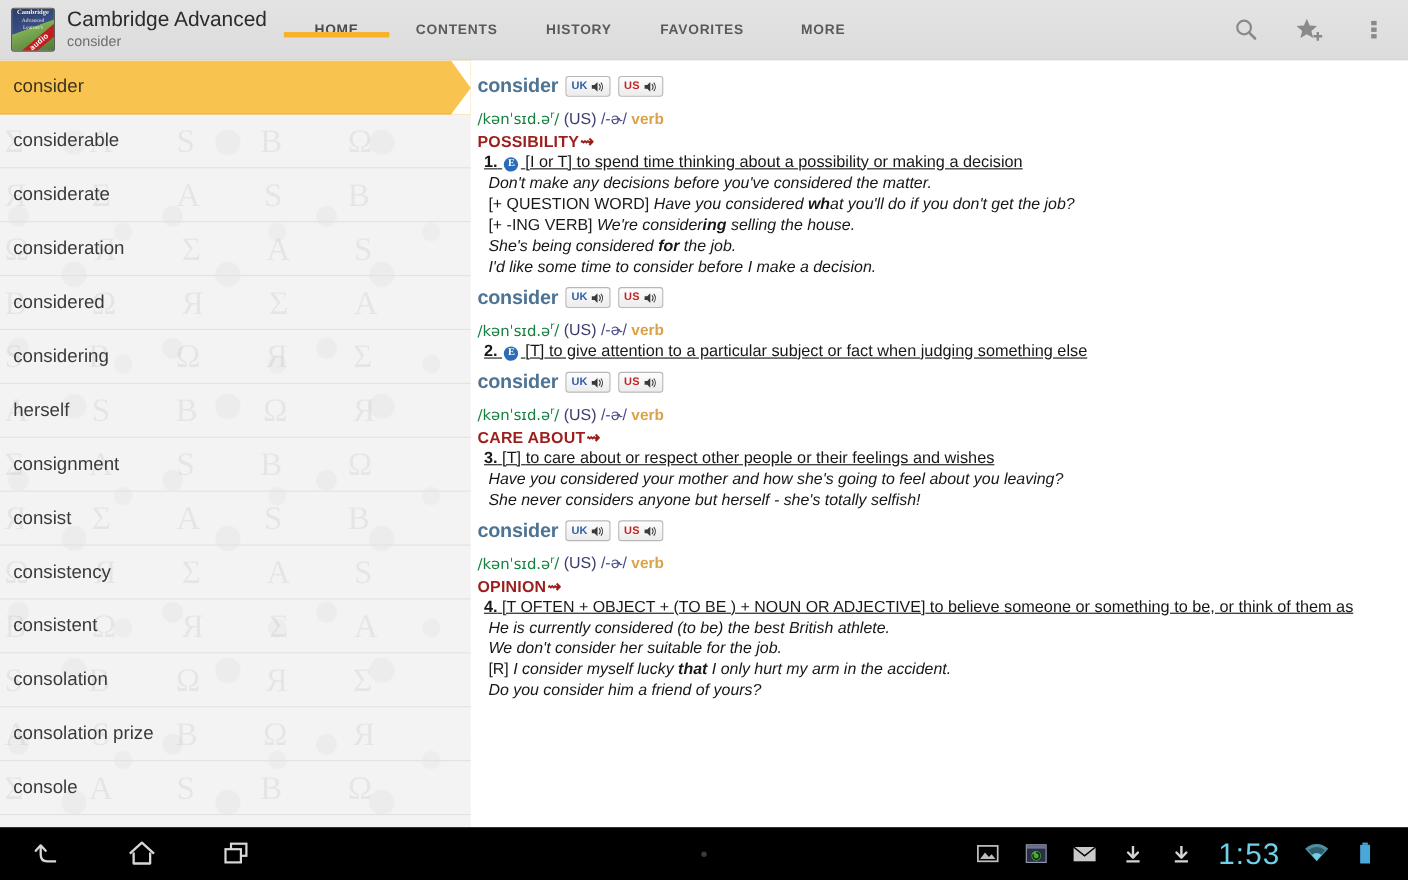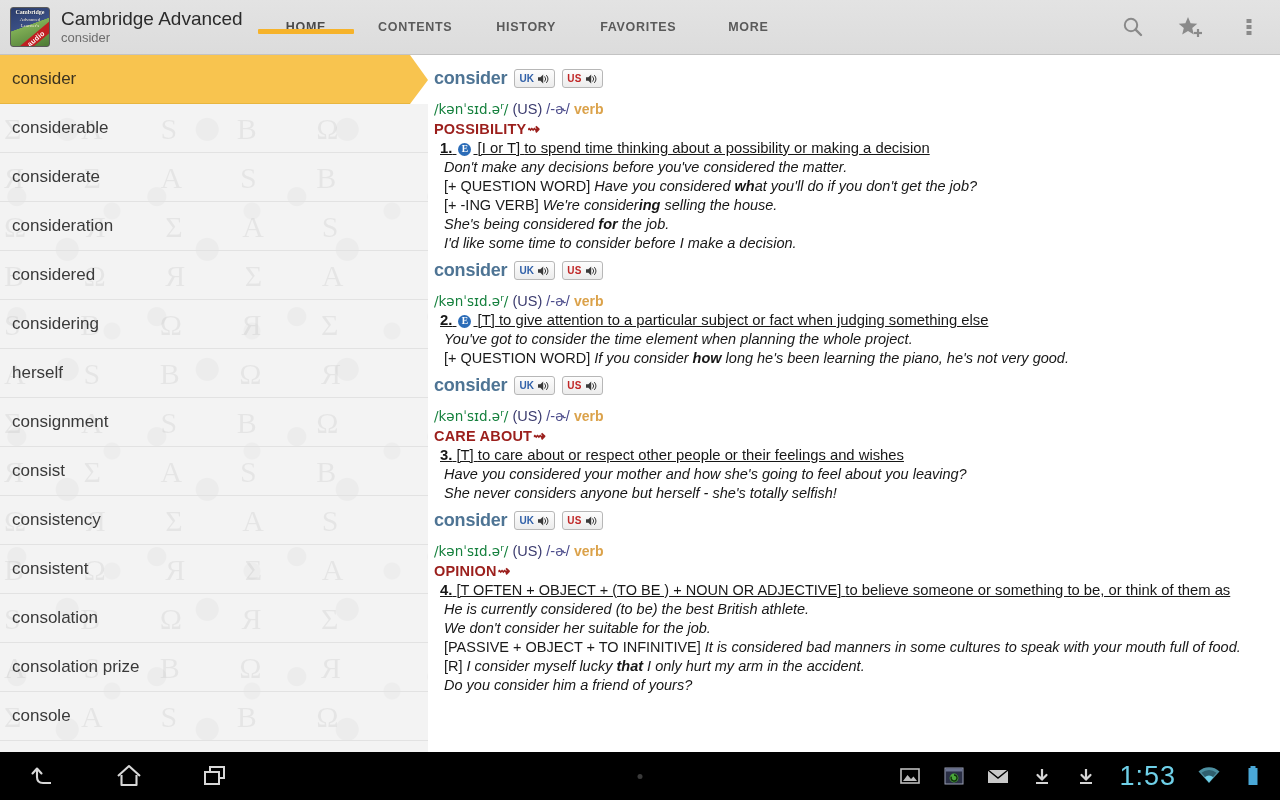--- a/index.html
+++ b/index.html
@@ -161,21 +161,21 @@
     position: absolute; left: 0; bottom: 0; width: 1280px; height: 48px;
     background: #000; display: flex; align-items: center;
   }
   .nav-left { display: flex; align-items: center; gap: 44px; padding-left: 22px; }
   .nav-btn { width: 42px; height: 36px; display: flex; align-items: center; justify-content: center; }
   .nav-center-dot {
     position: absolute; left: 50%; transform: translateX(-50%);
     width: 5px; height: 5px; border-radius: 50%; background: #3a3a3a;
   }
   .nav-right {
-    margin-left: auto; display: flex; align-items: center; gap: 18px; padding-right: 14px;
+    margin-left: auto; display: flex; align-items: center; gap: 18px; padding-right: 26px;
   }
   .stat-icon { width: 26px; height: 26px; display: flex; align-items: center; justify-content: center; }
   .clock { color: #6fd0e8; font-size: 27px; font-weight: 300; letter-spacing: 1px;
            font-family: "Liberation Sans", sans-serif; padding: 0 2px; }
 </style>
 </head>
 <body>
 
 <div id="app">
 
@@ -358,24 +358,20 @@
         <span class="pron-us">(US)</span>
         <span class="pron-sep">/-ɚ/</span>
         <span class="pos">verb</span>
       </div>
       <div class="sense">
         <span class="num">2.</span>
         <span class="badge-e">E</span>
         <span>[T]</span>
         <span>to give attention to a particular subject or fact when judging something else</span>
       </div>
-      <div class="examples">
-        <div class="example"><span>You've got to consider the time element when planning the whole project.</span></div>
-        <div class="example"><span class="gram sc">[+ QUESTION WORD]</span> <span>If you consider <b>how</b> long he's been learning the piano, he's not very good.</span></div>
-      </div>
     </div>
 
     <div class="entry">
       <div class="entry-head">
         <span class="headword">consider</span>
         <span class="audio-btn uk">
           <span class="lbl">UK</span>
           <svg width="13" height="12" viewBox="0 0 13 12">
               <polygon points="1,4.3 3.4,4.3 6.2,1.6 6.2,10.4 3.4,7.7 1,7.7" fill="#3a3a3a"></polygon>
               <path d="M7.6 3.4a4 4 0 0 1 0 5.2" stroke="#3a3a3a" stroke-width="1" fill="none"></path>
@@ -437,21 +433,20 @@
       </div>
       <div class="guideword"><span>OPINION</span><span class="arrow">⇝</span></div>
       <div class="sense">
         <span class="num">4.</span>
         <span class="gram sc">[T OFTEN + OBJECT + (TO BE ) + NOUN OR ADJECTIVE]</span>
         <span>to believe someone or something to be, or think of them as</span>
       </div>
       <div class="examples">
         <div class="example"><span>He is currently considered (to be) the best British athlete.</span></div>
         <div class="example"><span>We don't consider her suitable for the job.</span></div>
-        <div class="example"><span class="gram sc">[PASSIVE + OBJECT + TO INFINITIVE]</span> <span>It is considered bad manners in some cultures to speak with your mouth full of food.</span></div>
         <div class="example"><span class="gram">[R]</span> <span>I consider myself lucky <b>that</b> I only hurt my arm in the accident.</span></div>
         <div class="example"><span>Do you consider him a friend of yours?</span></div>
       </div>
     </div>
 
   </div>
 
   <div class="navbar">
     <div class="nav-left">
       <div class="nav-btn">

